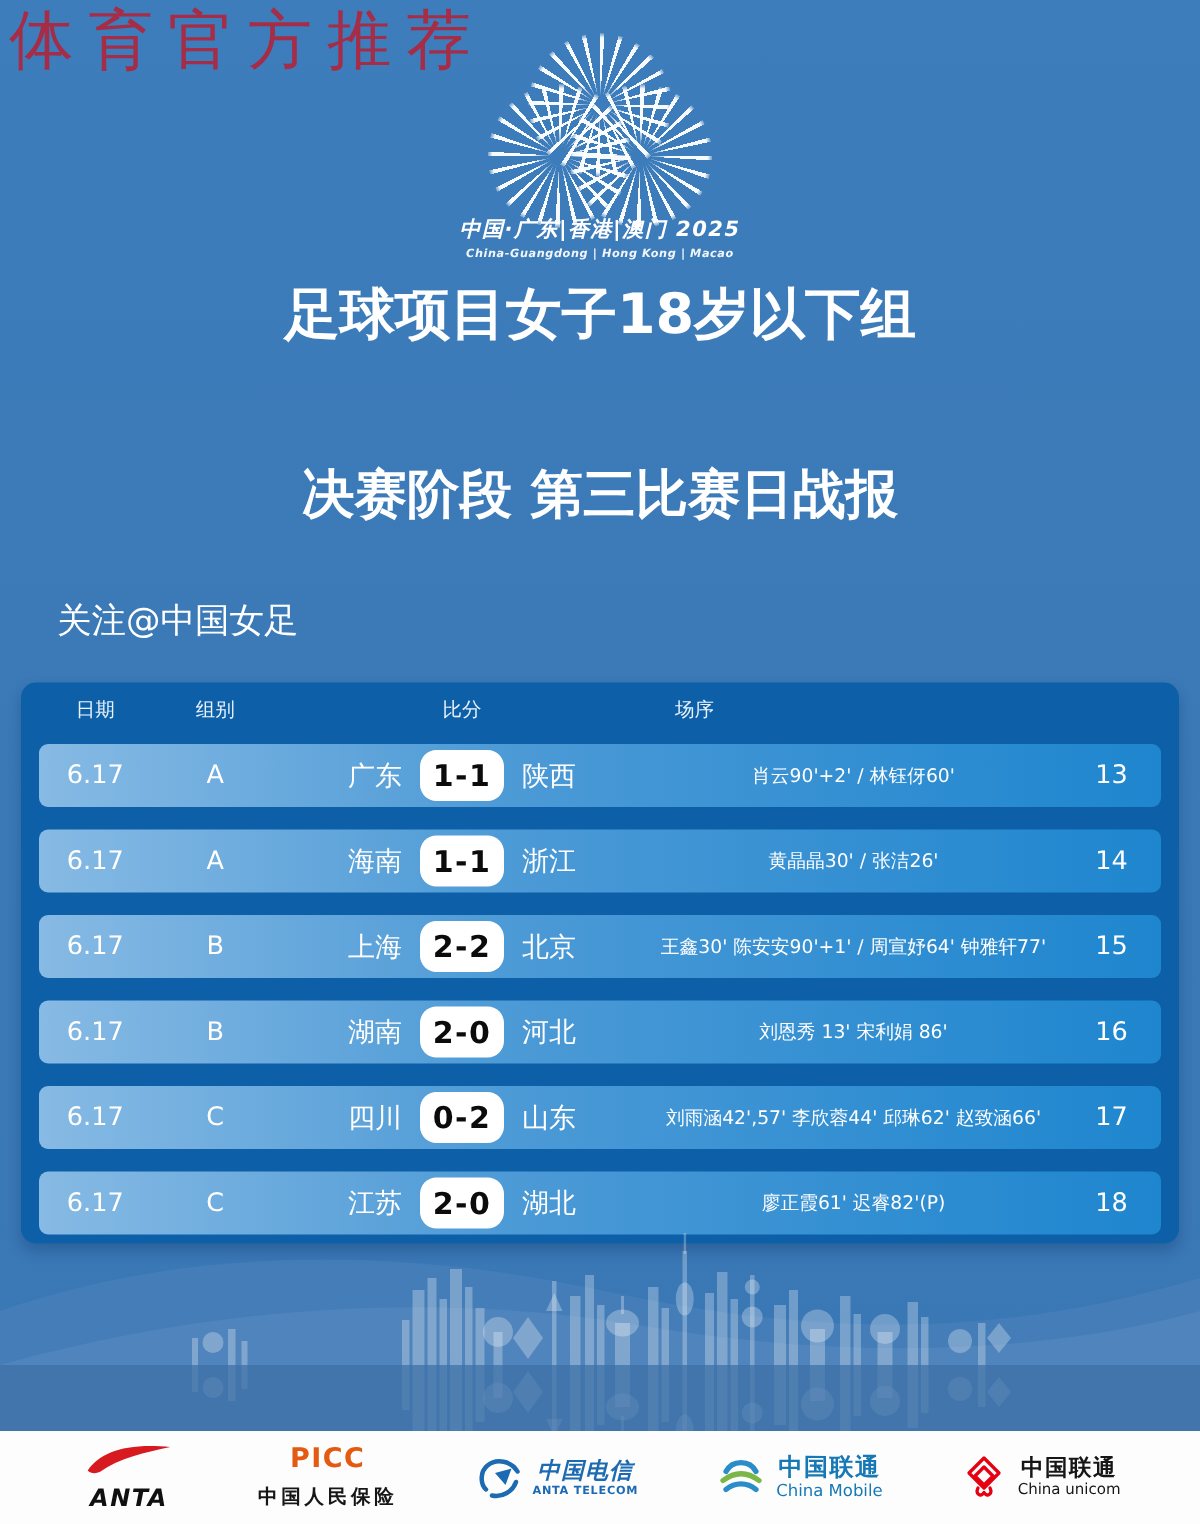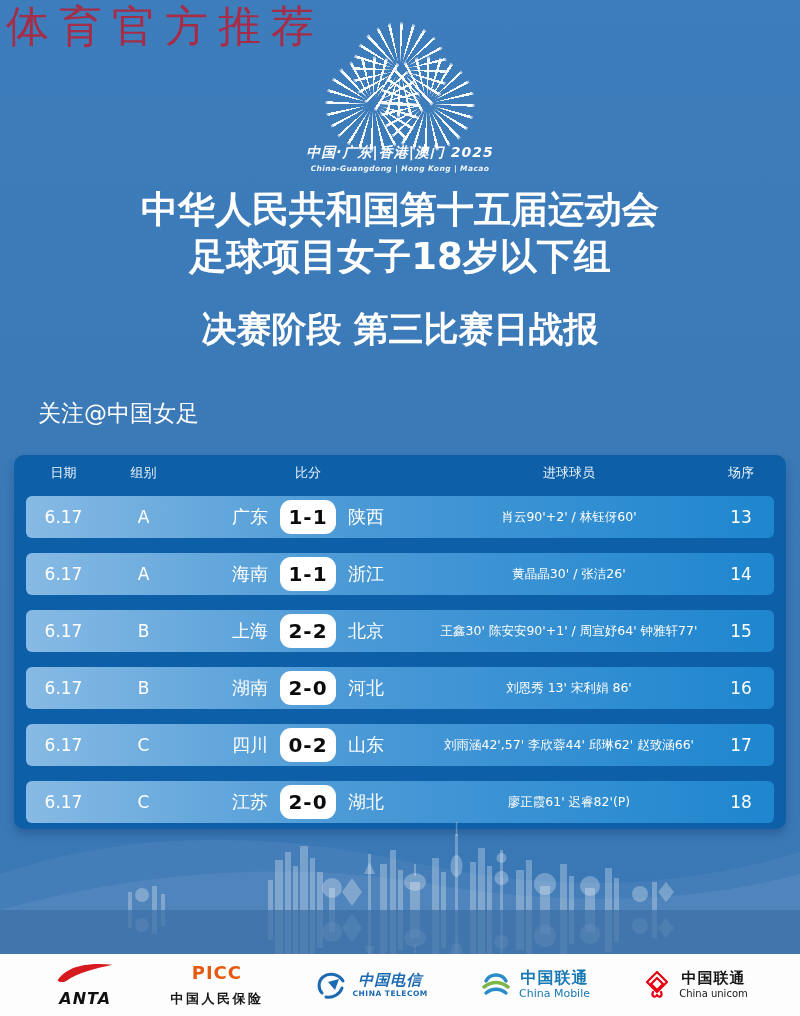--- a/index.html
+++ b/index.html
@@ -82,32 +82,30 @@
     <div class="burst-wrap">
       <div class="burst b-top"></div>
       <div class="burst b-left"></div>
       <div class="burst b-right"></div>
     </div>
     <div class="emblem-cn">中国·广东|香港|澳门 2025</div>
     <div class="emblem-en">China-Guangdong | Hong Kong | Macao</div>
   </div>
 
   <div class="title">
-    <div>中华人民共和国第十五届运动会</div>
     <div>足球项目女子18岁以下组</div>
   </div>
   <div class="subtitle">决赛阶段 第三比赛日战报</div>
   <div class="follow">关注@中国女足</div>
 
   <div class="scoreboard">
     <div class="thead">
       <div class="h-date">日期</div>
       <div class="h-group">组别</div>
       <div class="h-score">比分</div>
-      <div class="h-scorers">进球球员</div>
       <div class="h-order">场序</div>
     </div>
     <div class="tbody">
 
       <div class="trow">
         <div class="c-date">6.17</div>
         <div class="c-group">A</div>
         <div class="c-home">广东</div>
         <div class="c-pill">
             <span class="pill">1-1</span>
@@ -250,21 +248,21 @@
     </div>
 
     <div class="sponsor">
       <svg width="30" height="30" viewBox="0 0 30 30">
         <path d="M27,11 C23,4 13,2 7,7 C2,11 2,19 6,23" fill="none" stroke="#1c6ab2" stroke-width="3" stroke-linecap="round"></path>
         <path d="M10,27 C17,28.5 24,24 26,18" fill="none" stroke="#1c6ab2" stroke-width="3" stroke-linecap="round"></path>
         <path d="M12,12 L23,9 L19,20 Z" fill="#1c6ab2"></path>
       </svg>
       <span class="sp-col">
         <span class="ct-cn">中国电信</span>
-        <span class="ct-en">CHINA TELECOM</span>
+        <span class="ct-en">ANTA TELECOM</span>
       </span>
     </div>
 
     <div class="sponsor">
       <svg width="32" height="32" viewBox="0 0 32 32">
         <path d="M6,12 C10,4 22,4 26,12" fill="none" stroke="#2a8dc8" stroke-width="3.5" stroke-linecap="round"></path>
         <path d="M4,18 C12,12 20,12 28,18" fill="none" stroke="#7ab648" stroke-width="3.5" stroke-linecap="round"></path>
         <path d="M6,24 C12,19 20,19 26,24" fill="none" stroke="#2a8dc8" stroke-width="3.5" stroke-linecap="round"></path>
       </svg>
       <span class="sp-col">

